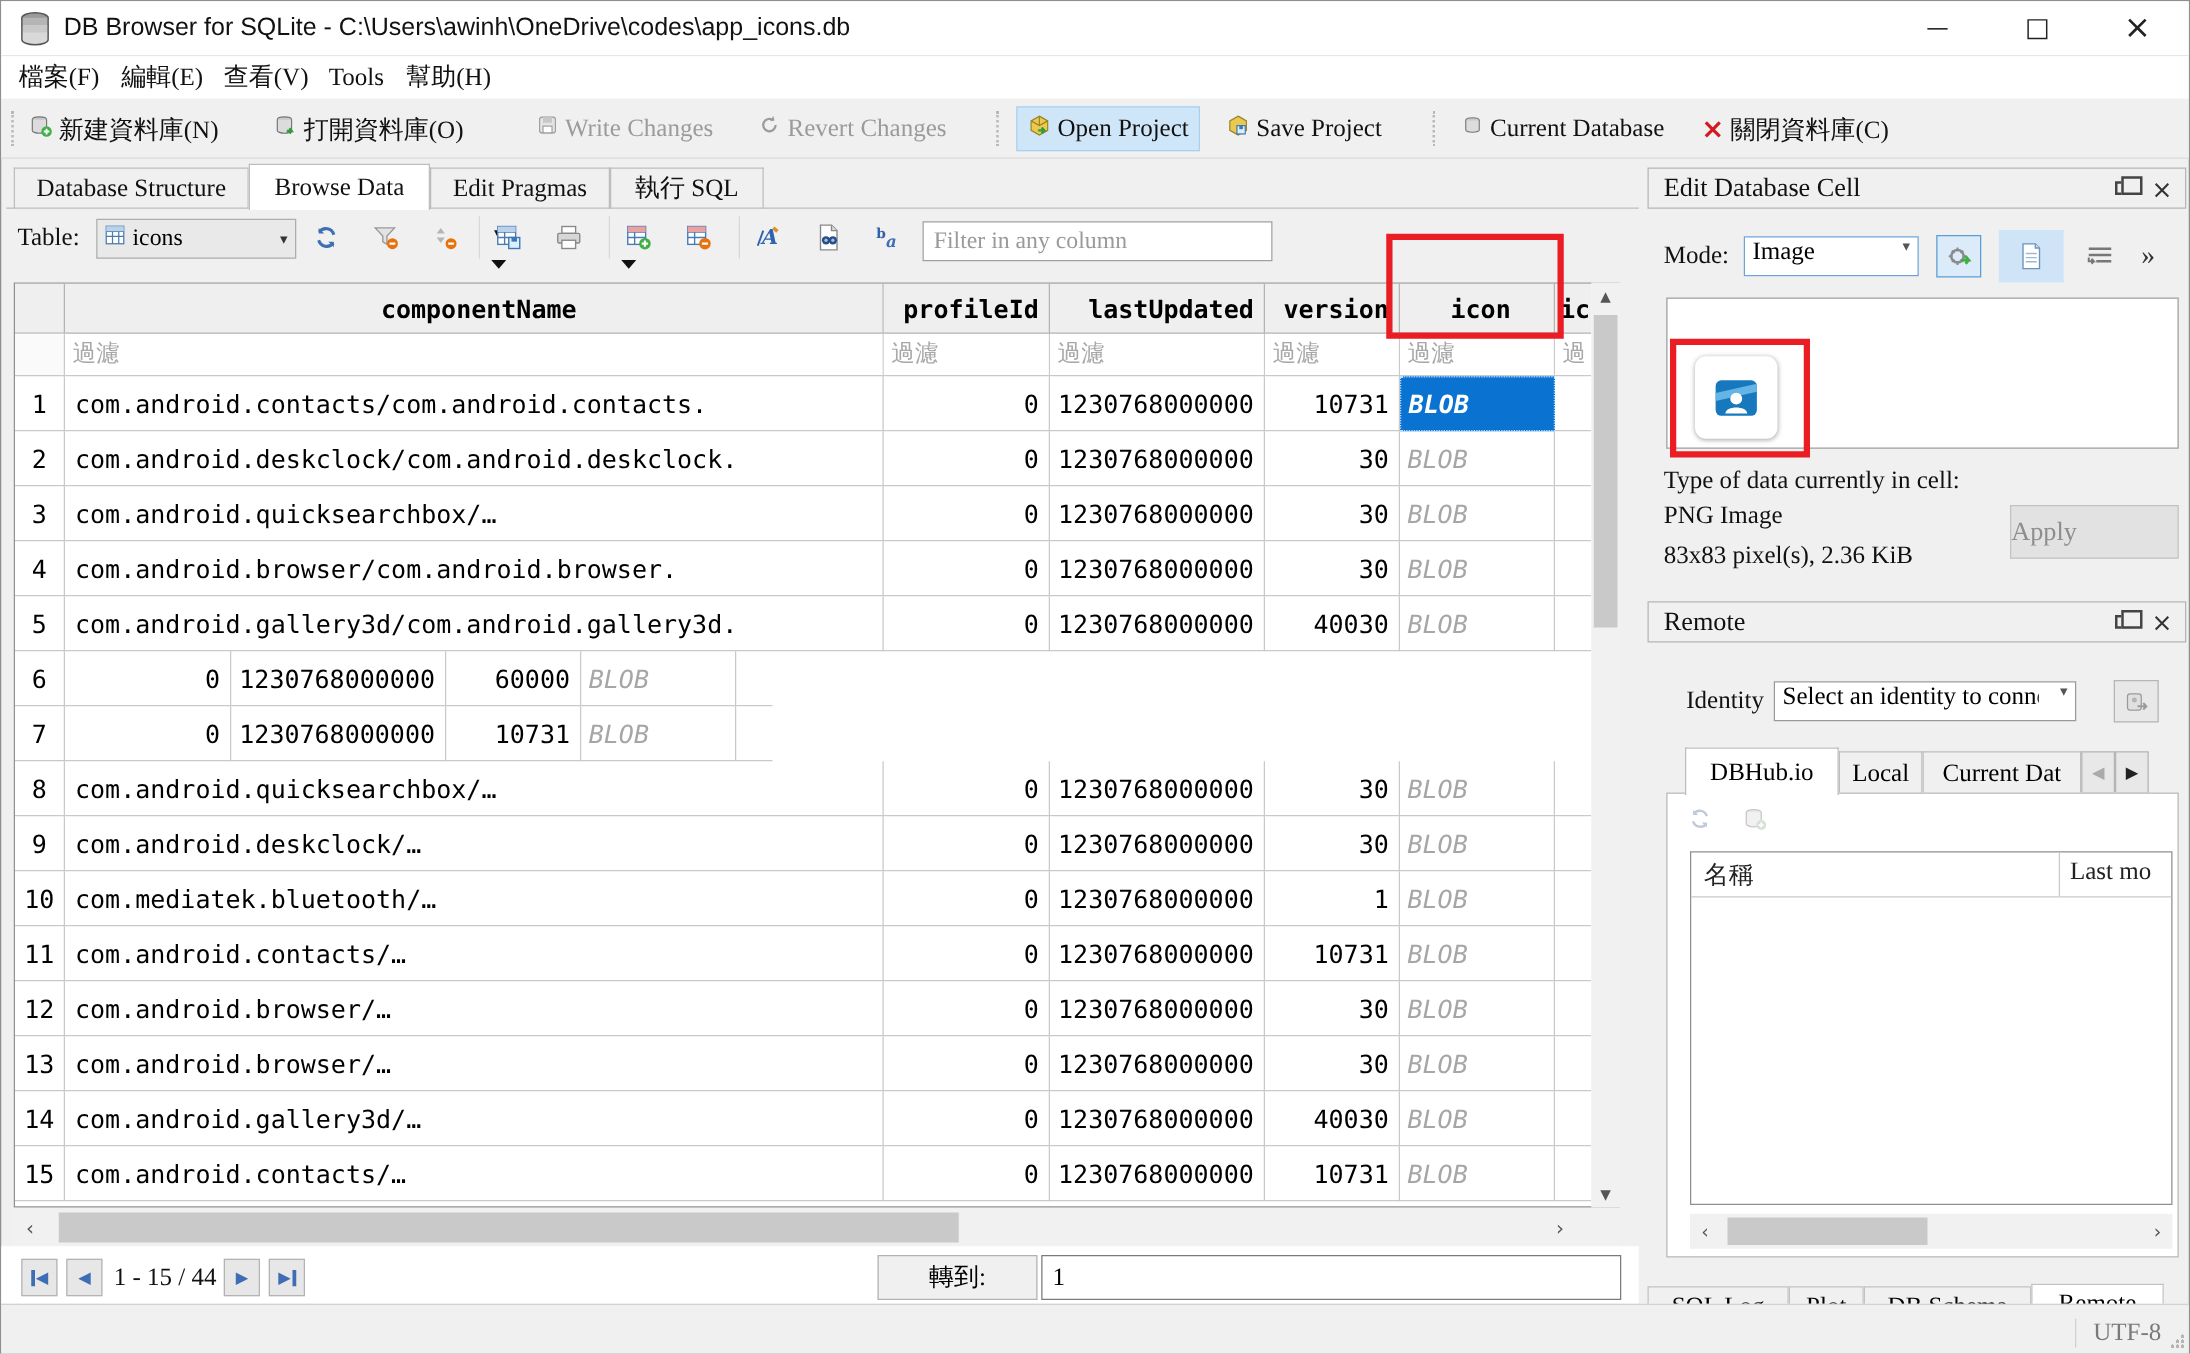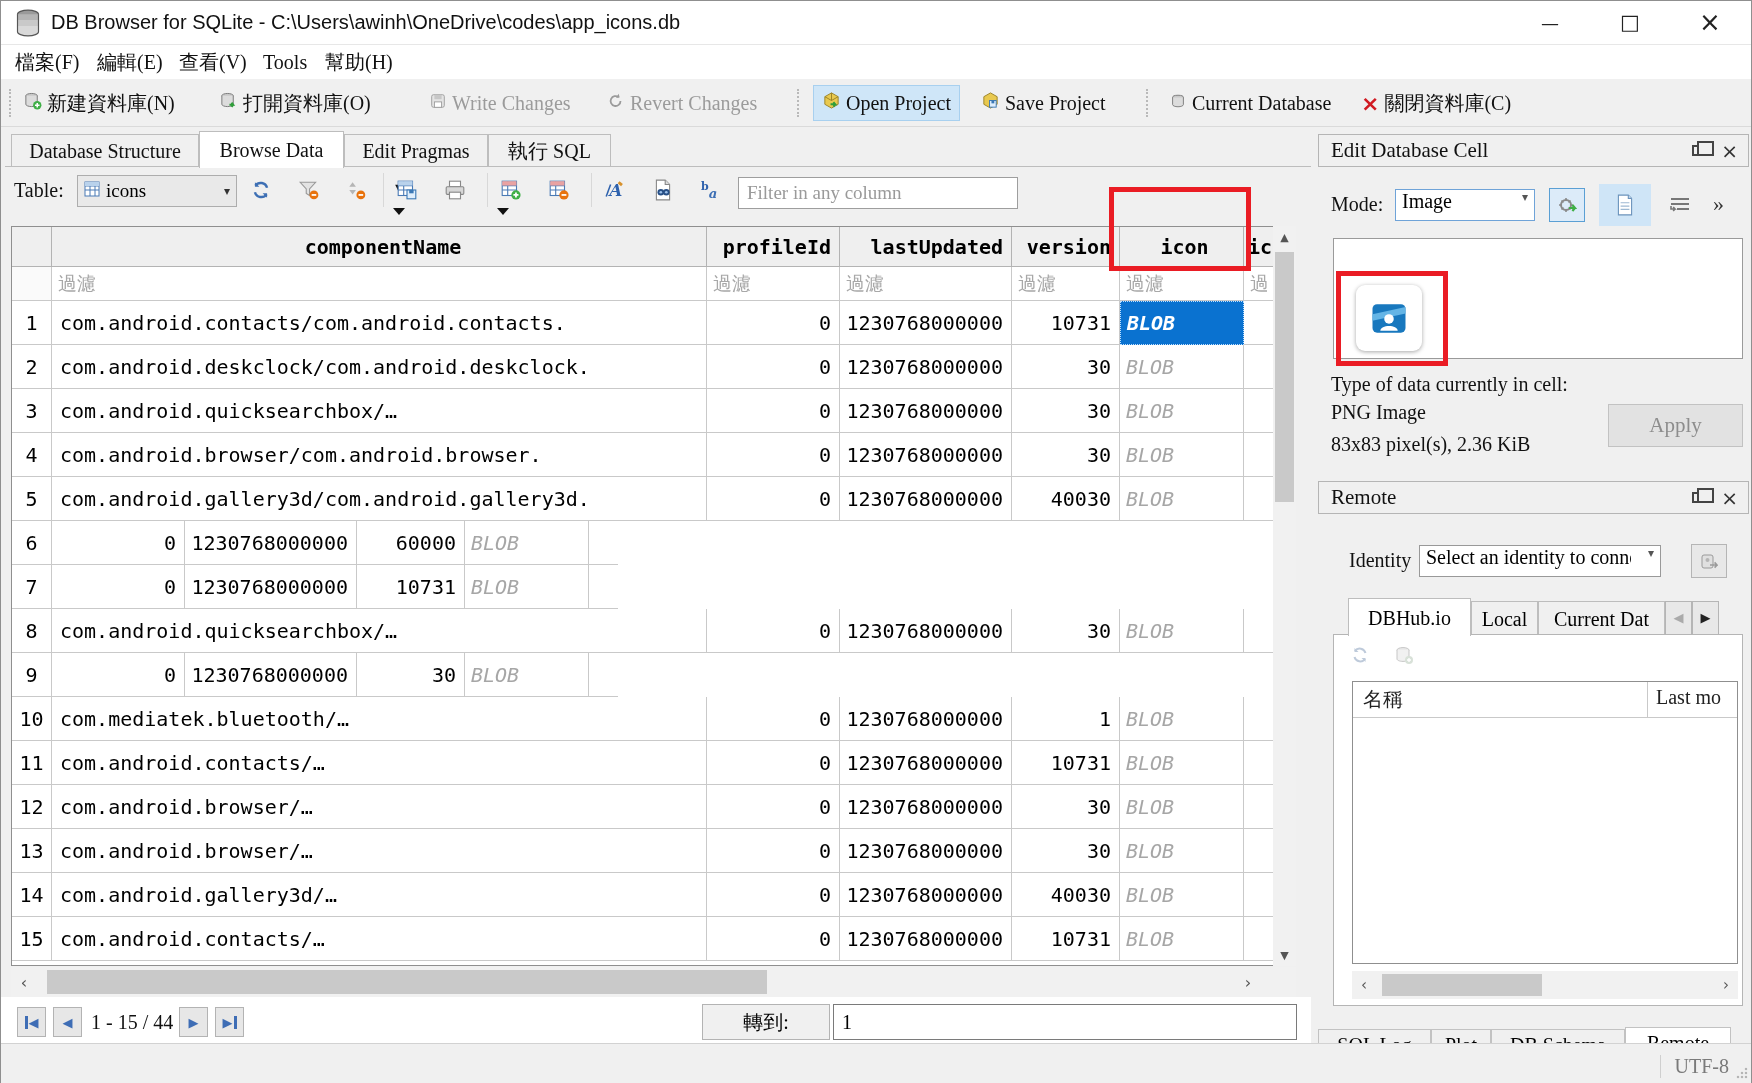--- a/index.html
+++ b/index.html
@@ -68,21 +68,21 @@
   .dock-btns{margin-left:auto;display:flex;align-items:center;gap:16px;padding-right:10px}
   .float-ic{width:13px;height:11px;border:2px solid #444;position:relative;background:#f0f0f0}
   .float-ic::before{content:"";position:absolute;left:3px;top:-6px;width:13px;height:11px;border:2px solid #444;background:#f0f0f0}
   .xclose{font-size:20px;color:#333;line-height:18px;font-family:"DejaVu Sans",sans-serif}
   .rp-label{position:absolute;font-size:20px;color:#111}
   .rp-combo{position:absolute;background:#fff;border:1px solid #6fa3d8;display:flex;font-size:20px;padding:0 6px;overflow:hidden;white-space:nowrap}
   .rp-combo .cv{margin-left:auto;font-size:12px;color:#555}
   .modebtn{position:absolute;display:flex;align-items:center;justify-content:center}
   .preview{position:absolute;left:1332px;top:237px;width:410px;height:121px;background:#fff;border:1px solid #9a9a9a}
   .iconcard{position:absolute;left:22px;top:46px;width:66px;height:66px;background:#fff;border-radius:9px;box-shadow:0 1px 4px rgba(0,0,0,.35);display:flex;align-items:center;justify-content:center}
-  .applybtn{position:absolute;left:1607px;top:403px;width:135px;height:43px;background:#e2e2e2;border:1px solid #c2c2c2;color:#8d8d8d;font-size:21px;text-align:center;line-height:41px}
+  .applybtn{position:absolute;left:1607px;top:403px;width:135px;height:43px;background:#e2e2e2;border:1px solid #c2c2c2;color:#8d8d8d;font-size:21px;text-align:left;line-height:41px}
   .rtab{position:absolute;top:600px;height:34px;line-height:34px;text-align:center;font-size:20px;background:#f0f0f0;border:1px solid #bdbdbd;border-bottom:none;overflow:hidden;white-space:nowrap}
   .rtab.active{background:#fff;top:597px;height:38px;line-height:38px;z-index:2}
   .rcontent{position:absolute;left:1332px;top:633px;width:410px;height:372px;background:#fff;border:1px solid #b5b5b5}
   .rlist{position:absolute;left:18px;top:46px;width:386px;height:283px;border:1px solid #8f8f8f;background:#fff}
   .rlist .hdr{display:flex;height:36px;border-bottom:1px solid #c9c9c9;font-size:20px;color:#222}
   .rlist .hdr .h1{width:295px;padding:4px 0 0 10px;border-right:1px solid #c9c9c9;overflow:hidden}
   .rlist .hdr .h2{flex:1;padding:4px 0 0 8px;overflow:hidden;white-space:nowrap}
   .btab{position:absolute;top:1028px;height:31px;line-height:31px;text-align:center;font-size:20px;background:#f0f0f0;border:1px solid #c2c2c2;overflow:hidden}
   .btab.active{background:#fff;top:1026px;height:33px;border-bottom:none}
   
@@ -401,20 +401,21 @@
           <div class="tcell c-num mono">8</div>
           <div class="tcell c-name">com.android.quicksearchbox/…</div>
           <div class="tcell c-pid">0</div>
           <div class="tcell c-lu">1230768000000</div>
           <div class="tcell c-ver">30</div>
           <div class="tcell c-icon blob">BLOB</div>
           <div class="tcell c-stub"></div>
         </div>
         <div class="trow">
           <div class="tcell c-num mono">9</div>
+          <div class="tcell c-name">com.android.deskclock/…</div>
           <div class="tcell c-pid">0</div>
           <div class="tcell c-lu">1230768000000</div>
           <div class="tcell c-ver">30</div>
           <div class="tcell c-icon blob">BLOB</div>
           <div class="tcell c-stub"></div>
         </div>
         <div class="trow">
           <div class="tcell c-num mono">10</div>
           <div class="tcell c-name">com.mediatek.bluetooth/…</div>
           <div class="tcell c-pid">0</div>

